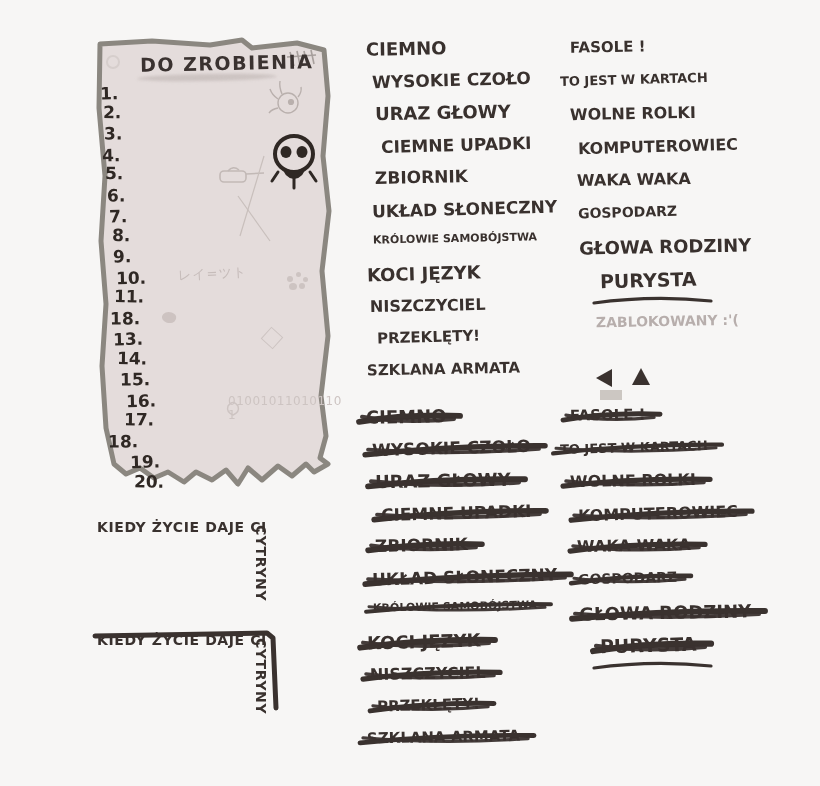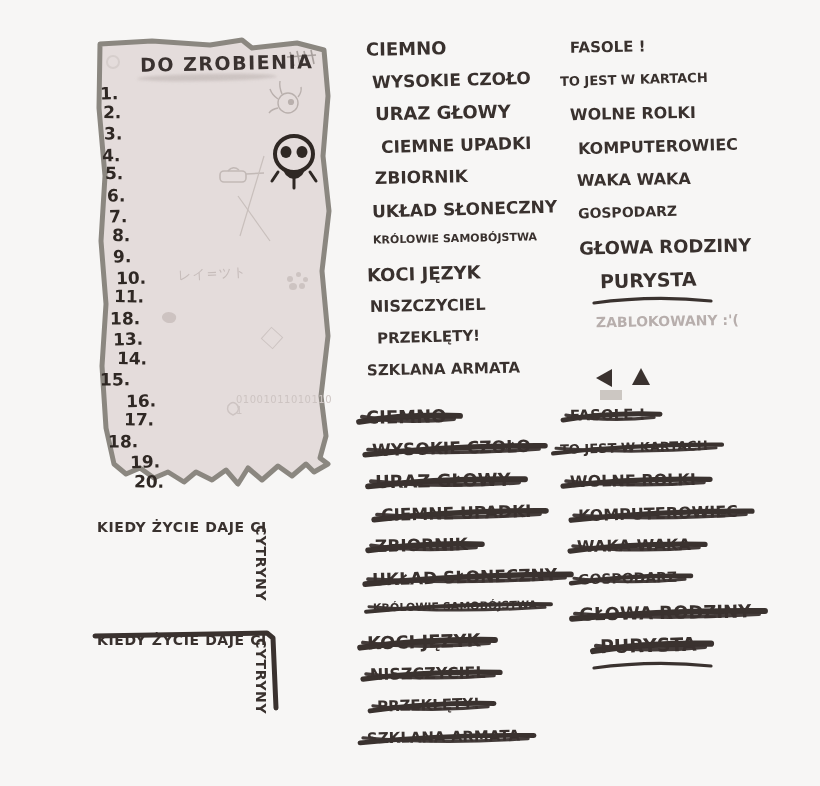--- a/index.html
+++ b/index.html
@@ -88,22 +88,22 @@
   }
 
   
   .doodle { position: absolute; color: #c6bcba; pointer-events: none; }
   #doodle-kana {
     left: 86px; top: 229px;
     font-size: 13px; letter-spacing: 1px;
     transform: rotate(-3deg);
   }
   #doodle-binary {
-    left: 144px; top: 358px;
-    font-size: 10px; letter-spacing: .5px;
+    left: 136px; top: 358px;
+    font-size: 12px; letter-spacing: .5px;
     color: #cdc4c2;
   }
   #doodle-blob {
     left: 70px; top: 276px;
     width: 14px; height: 11px;
     background: #cdc3c1;
     border-radius: 60% 40% 55% 45%;
     transform: rotate(18deg);
   }
   #doodle-diamond {
@@ -267,21 +267,21 @@
           <li class="num-item" style="margin-left: 5px; transform: rotate(1deg);">5.</li>
           <li class="num-item" style="margin-left: 7px; transform: rotate(-0.5deg);">6.</li>
           <li class="num-item" style="margin-left: 9px; transform: rotate(-1.5deg);">7.</li>
           <li class="num-item" style="margin-left: 12px; transform: rotate(1deg);">8.</li>
           <li class="num-item" style="margin-left: 13px; transform: rotate(-0.5deg);">9.</li>
           <li class="num-item" style="margin-left: 16px; transform: rotate(-1.5deg);">10.</li>
           <li class="num-item" style="margin-left: 14px; transform: rotate(1deg);">11.</li>
           <li class="num-item" style="margin-left: 10px; transform: rotate(-0.5deg);">18.</li>
           <li class="num-item" style="margin-left: 13px; transform: rotate(-1.5deg);">13.</li>
           <li class="num-item" style="margin-left: 17px; transform: rotate(1deg);">14.</li>
-          <li class="num-item" style="transform: rotate(-0.5deg);">15.</li>
+          <li class="num-item" style="margin-left: 20px; transform: rotate(-0.5deg);">15.</li>
           <li class="num-item" style="margin-left: 26px; transform: rotate(-1.5deg);">16.</li>
           <li class="num-item" style="margin-left: 24px; transform: rotate(1deg);">17.</li>
           <li class="num-item" style="margin-left: 8px; transform: rotate(-0.5deg);">18.</li>
           <li class="num-item" style="margin-left: 30px; transform: rotate(-1.5deg);">19.</li>
           <li class="num-item" style="margin-left: 34px; transform: rotate(1deg);">20.</li>
         </ul>
 
       <div class="doodle" id="doodle-kana">レイ=ツト</div>
       <div class="doodle" id="doodle-binary">01001011010110 1</div>
       <div class="doodle" id="doodle-blob"></div>

